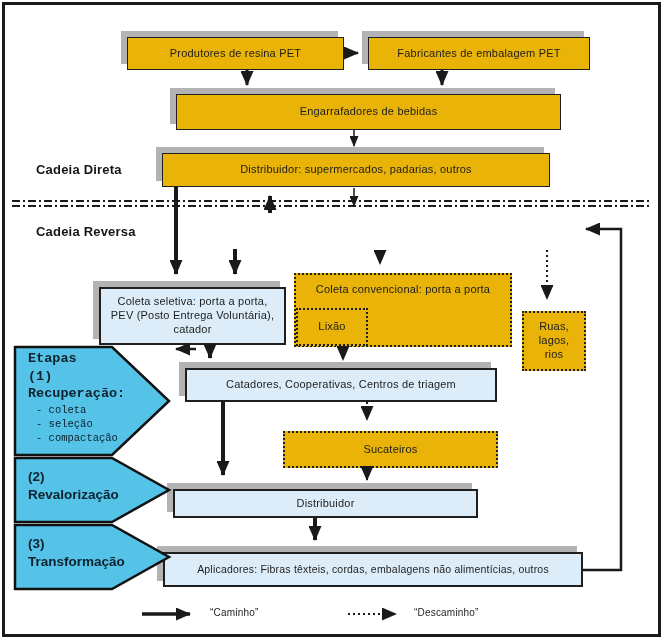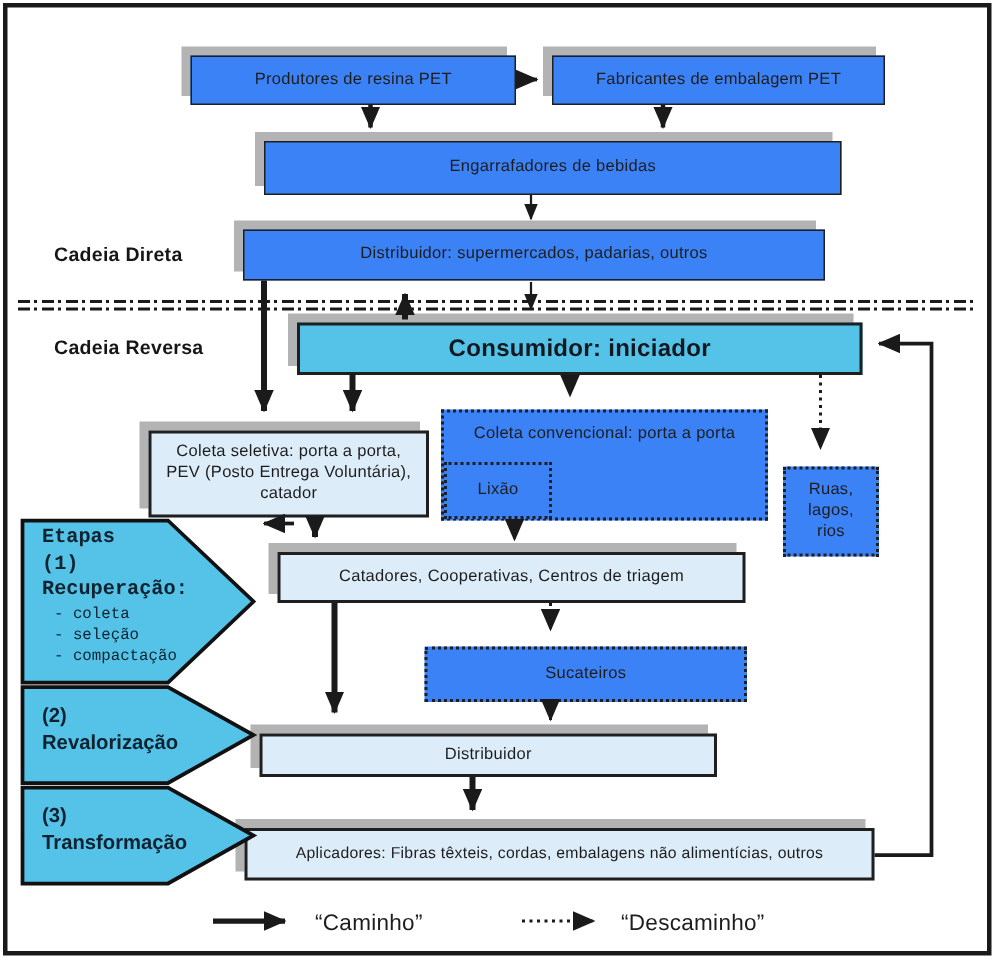--- a/index.html
+++ b/index.html
@@ -4,57 +4,56 @@
 <style>
   html,body{margin:0;padding:0;background:#ffffff;}
   .canvas{
     position:relative;width:663px;height:639px;background:#fff;overflow:hidden;
     font-family:"Liberation Sans", sans-serif;color:#1d1d1d;
   }
   .frame{position:absolute;left:2px;top:2px;width:653px;height:629px;border:3px solid #1a1a1a;z-index:0;}
   .box{
     position:absolute;box-sizing:border-box;display:flex;align-items:center;justify-content:center;
     text-align:center;font-size:11px;letter-spacing:.2px;line-height:1.25;color:#1d1d1d;
-    background:#3b82f6;border:2px solid #1f1f1f;z-index:2;padding:2px 6px;
+    background:#eab308;border:2px solid #1f1f1f;z-index:2;padding:2px 6px;
   }
   .shadow{box-shadow:-6px -6px 0 var(--shadow-gray,#b3b3b3);}
   .thin{border-width:1.5px;}
   .dotted{border:2px dotted #1f1f1f;}
   .lightblue{background:var(--light-blue,#DCEDF9);}
   .accent{background:var(--accent-blue,#55C3E8);}
   .consumidor{font-size:16px;font-weight:bold;color:#101820;border-width:2.5px;}
   .chain-label{position:absolute;font-size:13px;font-weight:bold;color:#161616;z-index:2;letter-spacing:.2px;}
   .sep{position:absolute;left:12px;width:639px;height:2px;z-index:1;
     background:repeating-linear-gradient(90deg,#1a1a1a 0 8px,transparent 8px 11px,#1a1a1a 11px 13px,transparent 13px 16px);}
   .lines{position:absolute;left:0;top:0;z-index:3;pointer-events:none;}
   .stage-text{position:absolute;z-index:4;color:#0e2230;}
   .stage-text .h{font-size:13.5px;font-weight:bold;line-height:1.3;}
   .stage-text .i{font-size:10.5px;line-height:1.35;padding-left:8px;}
   .conv-outer{justify-content:flex-start;align-items:flex-start;padding-top:8px;}
-  .legend-label{position:absolute;font-size:15px;color:#1d1d1d;z-index:2;letter-spacing:.2px;}
+  .legend-label{position:absolute;font-size:10px;color:#1d1d1d;z-index:2;letter-spacing:.2px;}
   .nowrap{white-space:nowrap;}
 </style>
 </head>
 <body>
 
 <div class="canvas">
   <div class="frame"></div>
 
   <div class="chain-label" style="left:36px;top:162px;">Cadeia Direta</div>
   <div class="chain-label" style="left:36px;top:224px;">Cadeia Reversa</div>
 
   <div class="sep" style="top:200px;"></div>
   <div class="sep" style="top:205px;"></div>
 
   <div class="box thin shadow" style="left:127px;top:37px;width:217px;height:33px;">Produtores de resina PET</div>
   <div class="box thin shadow" style="left:368px;top:37px;width:222px;height:33px;">Fabricantes de embalagem PET</div>
   <div class="box thin shadow" style="left:176px;top:94px;width:385px;height:36px;">Engarrafadores de bebidas</div>
   <div class="box thin shadow" style="left:162px;top:153px;width:388px;height:34px;">Distribuidor: supermercados, padarias, outros</div>
 
-  <div class="box accent consumidor shadow" style="left:198px;top:215px;width:377px;height:35px;">Consumidor: iniciador</div>
   <div class="box lightblue shadow" style="left:99px;top:287px;width:187px;height:58px;">Coleta seletiva: porta a porta, PEV (Posto Entrega Voluntária), catador</div>
 
   <div class="box dotted conv-outer" style="left:294px;top:273px;width:218px;height:74px;">
     <span style="width:100%;text-align:center;">Coleta convencional: porta a porta</span>
   </div>
   <div class="box dotted" style="left:296px;top:308px;width:72px;height:38px;">Lixão</div>
   <div class="box dotted" style="left:522px;top:311px;width:64px;height:60px;">Ruas, lagos, rios</div>
 
   <div class="box lightblue shadow" style="left:168px;top:368px;width:312px;height:34px;margin-left:17px;">Catadores, Cooperativas, Centros de triagem</div>
   <div class="box dotted" style="left:283px;top:431px;width:215px;height:37px;">Sucateiros</div>

